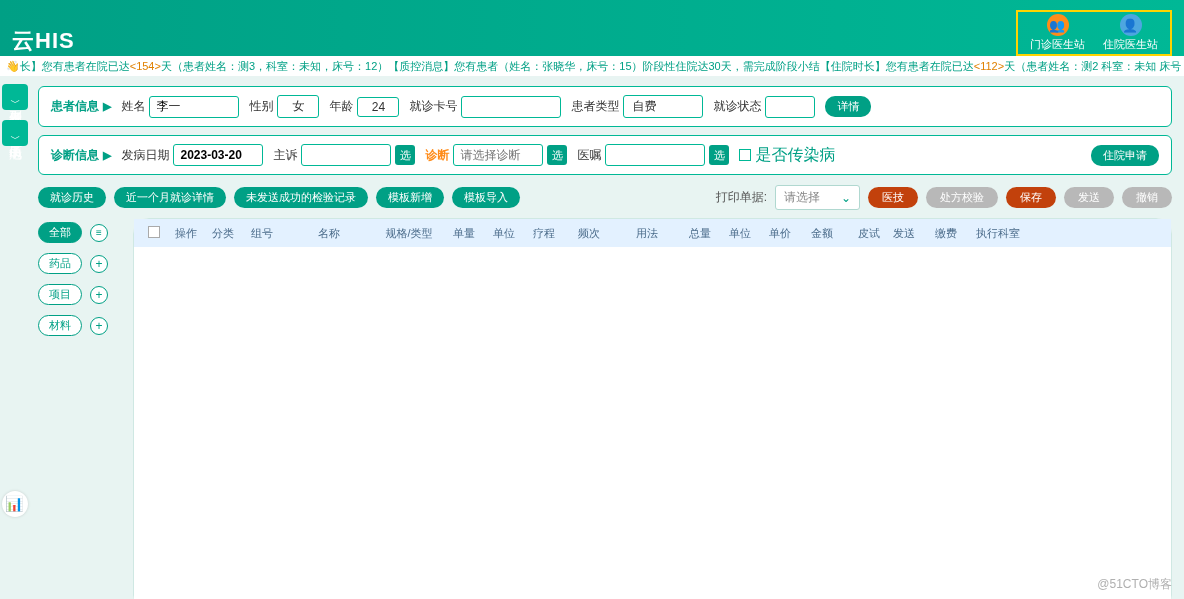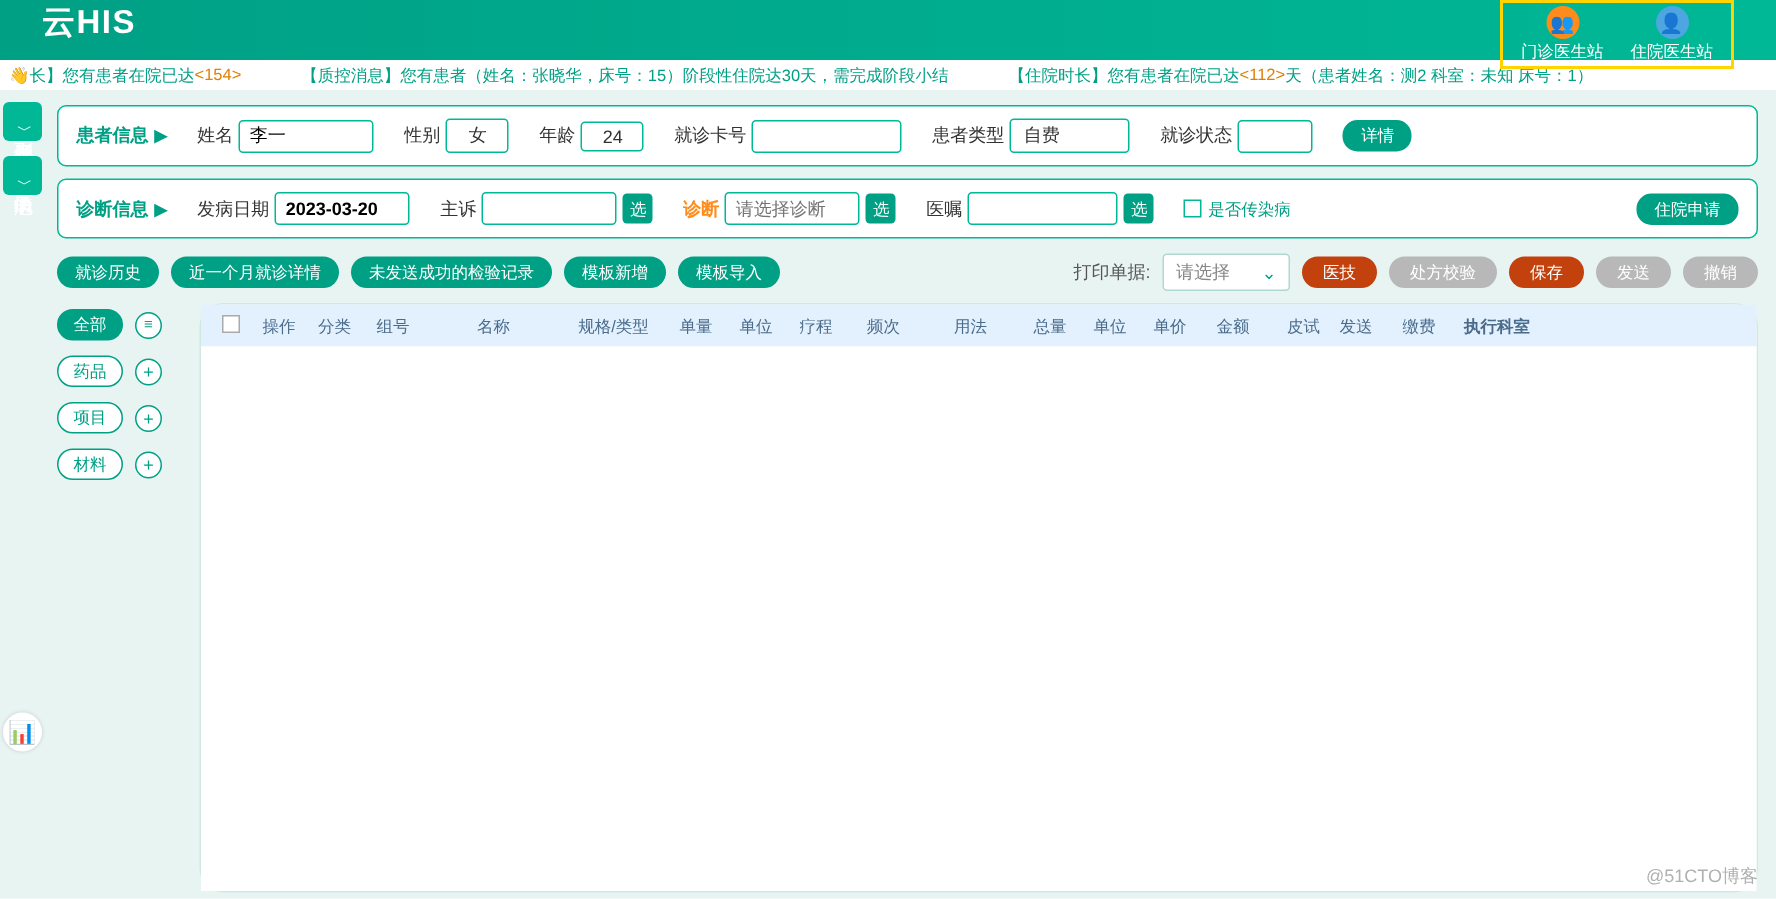--- a/index.html
+++ b/index.html
@@ -1,47 +1,47 @@
 <!DOCTYPE html>
 <html><head>
 <meta charset="utf-8">
 <style>
 * { box-sizing: border-box; margin: 0; padding: 0; font-family: "Microsoft YaHei", Arial, sans-serif; }
 body { background: #e8f4f2; width: 1184px; height: 599px; overflow: hidden; position: relative; font-size: 12px; }
 
-.topbar { height: 40px; background: linear-gradient(90deg, #00a085, #00b896); display: flex; align-items: flex-start; padding: 0 28px; position: relative; }
+.topbar { height: 56px; background: linear-gradient(90deg, #00a085, #00b896); display: flex; align-items: flex-end; padding: 0 12px; position: relative; }
 .logo { color: #fff; font-size: 22px; font-weight: bold; letter-spacing: 1px; }
 .top-right { margin-left: auto; display: flex; gap: 2px; border: 2px solid #ffd400; padding: 2px 4px; }
 .station { display: flex; flex-direction: column; align-items: center; color: #fff; font-size: 11px; cursor: pointer; padding: 0 8px;}
 .station-icon { width: 22px; height: 22px; border-radius: 50%; display: flex; align-items:center; justify-content:center; font-size:13px; margin-bottom:1px;}
 .s1 { background:#ff8c1a;color:#fff;}
 .s2 { background:#4da6e0;color:#fff;}
 
 .marquee { height: 20px; background:#fff; color:#00a085; font-size:11px; white-space:nowrap; overflow:hidden; padding:3px 6px; display:flex; align-items:center;}
 .marquee span.green{color:#00a085;}
 .marquee span.orange{color:#e08000;}
 
 .layout { display:flex; height: calc(599px - 58px); }
 .sidebar { width: 30px; display:flex; flex-direction:column; align-items:center; padding-top:8px; gap:10px;}
 .side-btn { width:26px; background:#00b896; color:#fff; writing-mode:vertical-rl; text-orientation:upright; border-radius:4px; padding:10px 3px; font-size:13px; display:flex; align-items:center; justify-content:flex-start; cursor:pointer;}
 .side-btn .arr { margin-bottom:6px; font-size:10px;}
 .chart-btn{width:26px;height:26px;border-radius:50%;background:#fff;display:flex;align-items:center;justify-content:center;color:#00a085;font-size:15px;cursor:pointer;margin-top:auto; margin-bottom:100px; box-shadow:0 0 3px rgba(0,0,0,.15);}
 
 .main { flex:1; padding: 10px 12px 6px 8px; display:flex; flex-direction:column; gap:8px;}
-.panel{background:#fff;border:1px solid #00b896;border-radius:6px;padding:8px 12px;display:flex;align-items:center;gap:20px;flex-wrap:nowrap;}
+.panel{background:#fff;border:1px solid #00b896;border-radius:6px;padding:8px 12px;display:flex;align-items:center;gap:10px;flex-wrap:nowrap;}
 .panel-h{display:flex;align-items:center;color:#00a085;font-weight:bold;font-size:12px;gap:4px;}
 .panel-h .tri{color:#00a085;font-size:11px;}
 .fld{display:flex;align-items:center;gap:4px;font-size:12px;color:#333;}
 .fld input, .fld .inbox {height:22px;border:1px solid #00b896;border-radius:3px;padding:0 6px;font-size:12px;background:#fff;}
 .fld .val{border:1px solid #00b896;border-radius:3px;padding:2px 8px;min-width:42px;text-align:center;background:#fff;}
 .btn-g{background:#00a085;color:#fff;border:none;border-radius:10px;padding:3px 12px;font-size:11px;cursor:pointer;}
 .btn-sel{background:#00a085;color:#fff;border:none;width:20px;height:20px;border-radius:3px;font-size:11px;cursor:pointer;}
 .diag-input{border:1px solid #ff8c1a;background:#fffbe6;color:#999;height:22px;padding:0 6px;width:90px;border-radius:3px;}
 .diag-label{color:#ff8c1a;font-weight:bold;}
-.chk{display:flex;align-items:center;gap:4px;color:#00a085;font-size:11px;}
+.chk{display:flex;align-items:center;gap:4px;color:#00a085;font-size:16px;}
 .chk-box{width:12px;height:12px;border:1px solid #00b896;background:#fff;}
 
 .toolbar{display:flex;align-items:center;gap:8px;margin-top:2px;}
 .pill{background:#00a085;color:#fff;border:none;border-radius:11px;padding:3px 12px;font-size:11px;cursor:pointer;}
 .toolbar-right{margin-left:auto;display:flex;align-items:center;gap:8px;}
 .select-box{border:1px solid #b0d8d0;border-radius:3px;padding:3px 8px;width:85px;display:flex;justify-content:space-between;align-items:center;color:#888;background:#fff;cursor:pointer;}
 .rbtn{border-radius:11px;padding:3px 14px;font-size:11px;border:none;cursor:pointer;color:#fff;}
 .rb-g{background:#c2410c;}
 .rb-gray{background:#b8b8b8;}
 
@@ -50,21 +50,21 @@
 .cat-row{display:flex;align-items:center;gap:8px;}
 .cat-chip{border:1.5px solid #00a085;color:#00a085;border-radius:11px;padding:2px 10px;font-size:11px;background:#fff;cursor:pointer;}
 .cat-chip.active{background:#00a085;color:#fff;}
 .circ{width:18px;height:18px;border:1.5px solid #00a085;border-radius:50%;display:flex;align-items:center;justify-content:center;color:#00a085;font-size:12px;cursor:pointer;background:#fff;}
 .circ.menu{font-size:10px;}
 
 .table-area{flex:1;background:#fff;border:1px solid #cfe8e3;border-radius:16px;display:flex;flex-direction:column;}
 .thead{background:#e3f1ff;height:28px;display:flex;align-items:center;padding:0 8px;color:#4a6b8a;font-size:11px;}
 .th{padding:0 4px;text-align:center;}
 .th.chk-th{width:24px;}
-.th.op{width:40px;}.th.cat{width:34px;}.th.grp{width:44px;}.th.name{width:90px;}.th.spec{width:70px;}.th.qty{width:40px;}.th.unit{width:40px;}.th.course{width:40px;}.th.freq{width:50px;}.th.usage{width:66px;}.th.total{width:40px;}.th.unit2{width:40px;}.th.price{width:40px;}.th.amt{width:44px;}.th.skin{width:40px;text-align:right;}.th.send{width:40px;}.th.fee{width:44px;}.th.dept{width:60px;font-weight:bold;}
+.th.op{width:40px;}.th.cat{width:34px;}.th.grp{width:44px;}.th.name{width:90px;}.th.spec{width:70px;}.th.qty{width:40px;}.th.unit{width:40px;}.th.course{width:40px;}.th.freq{width:50px;}.th.usage{width:66px;}.th.total{width:40px;}.th.unit2{width:40px;}.th.price{width:40px;}.th.amt{width:44px;}.th.skin{width:40px;text-align:right;}.th.send{width:40px;}.th.fee{width:44px;}.th.dept{width:60px;}
 .tbody{flex:1;background:#fff;}
 .chkcell{width:12px;height:12px;border:1px solid #aaa;background:#fff;display:inline-block;}
 
 .watermark{position:absolute;right:12px;bottom:6px;color:#b0b0b0;font-size:12px;}
 </style>
 </head>
 <body>
 
 <div class="topbar">
   <div class="logo">云HIS</div>
@@ -76,20 +76,21 @@
     <div class="station">
       <div class="station-icon s2">👤</div>
       <div>住院医生站</div>
     </div>
   </div>
 </div>
 
 <div class="marquee">
   <span class="green">👋长】您有患者在院已达</span>
   <span class="orange">&lt;154&gt;</span>
+  <span class="green">天（患者姓名：测3，科室：未知，床号：12）</span>
   <span style="width:40px;"></span>
   <span class="green">【质控消息】</span>
   <span class="green">您有患者（姓名：张晓华，床号：15）阶段性住院达30天，需完成阶段小结</span>
   <span style="width:40px;"></span>
   <span class="green">【住院时长】</span>
   <span class="green">您有患者在院已达</span>
   <span class="orange">&lt;112&gt;</span>
   <span class="green">天（患者姓名：测2  科室：未知  床号：1）</span>
   <span style="width:40px;"></span>
 

